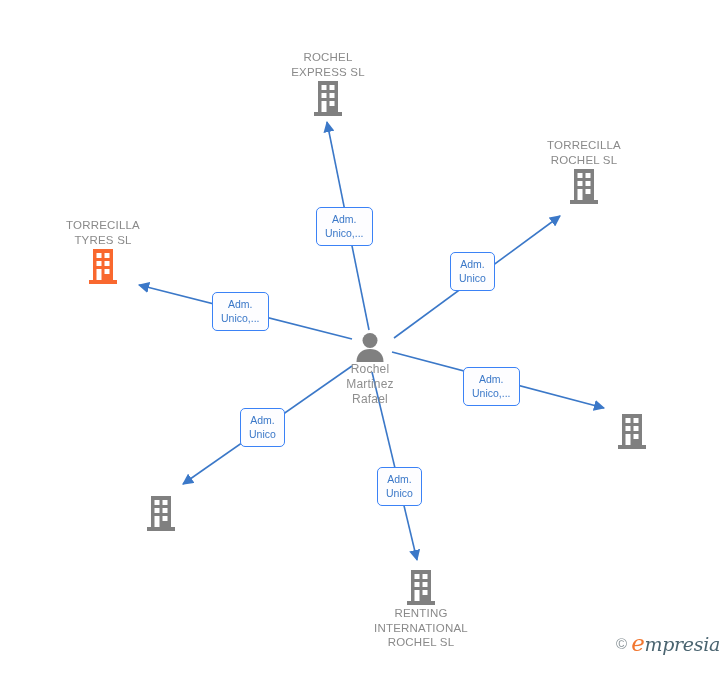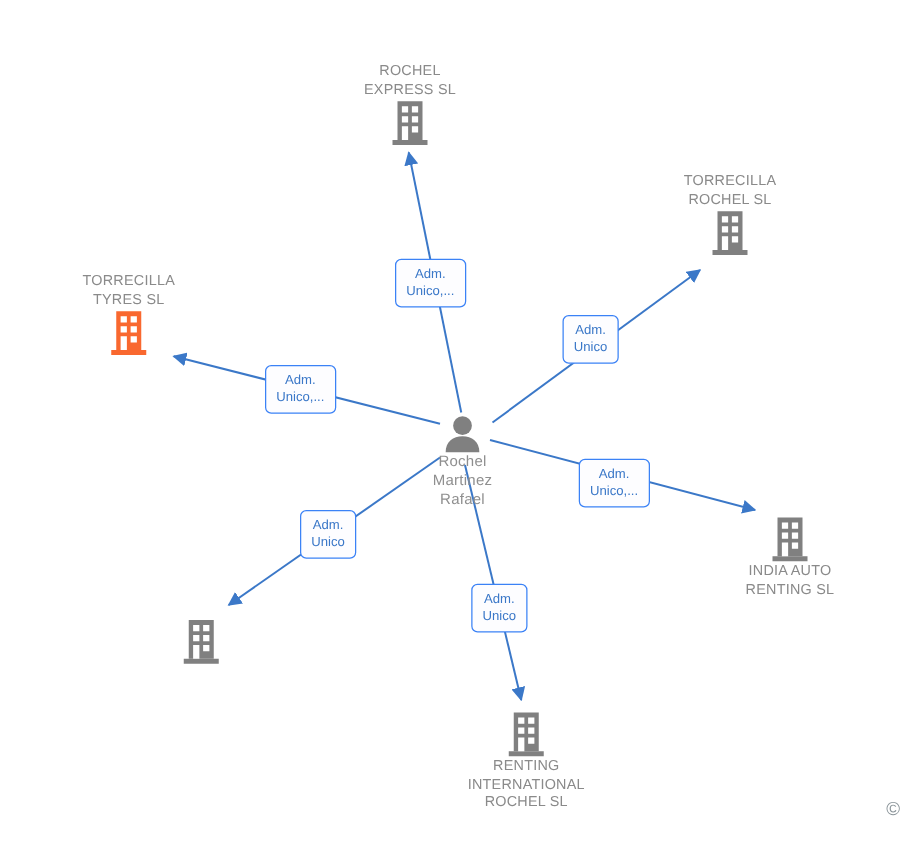--- a/index.html
+++ b/index.html
@@ -190,22 +190,20 @@
         <rect x="6" y="2" width="20" height="31" fill="#808080"></rect>
         <rect x="2" y="33" width="28" height="4" fill="#808080"></rect>
         <rect x="9.5" y="6" width="5" height="5" fill="#ffffff"></rect>
         <rect x="17.5" y="6" width="5" height="5" fill="#ffffff"></rect>
         <rect x="9.5" y="14" width="5" height="5" fill="#ffffff"></rect>
         <rect x="17.5" y="14" width="5" height="5" fill="#ffffff"></rect>
         <rect x="9.5" y="22" width="5" height="11" fill="#ffffff"></rect>
         <rect x="17.5" y="22" width="5" height="5" fill="#ffffff"></rect>
       </svg>
     </span>
-    <div class="node-label">INDIA AUTO
-RENTING  SL</div>
   </div>
 
   <div class="node" style="left:161px; top:494px;">
     <span class="icon-wrap">
       <svg width="32" height="38" viewBox="0 0 32 38" aria-hidden="true">
         <rect x="6" y="2" width="20" height="31" fill="#808080"></rect>
         <rect x="2" y="33" width="28" height="4" fill="#808080"></rect>
         <rect x="9.5" y="6" width="5" height="5" fill="#ffffff"></rect>
         <rect x="17.5" y="6" width="5" height="5" fill="#ffffff"></rect>
         <rect x="9.5" y="14" width="5" height="5" fill="#ffffff"></rect>
@@ -247,15 +245,16 @@
 Unico,...</div>
 
   <div class="edge-label" style="left:240px; top:408px;">Adm.
 Unico</div>
 
   <div class="edge-label" style="left:377px; top:467px;">Adm.
 Unico</div>
 
   <div id="watermark">
     <span class="wm-c">©</span>
+    <span class="wm-text"><span class="wm-e">e</span><span>mpresia</span></span>
   </div>
 
 </div>
 
 </body></html>

